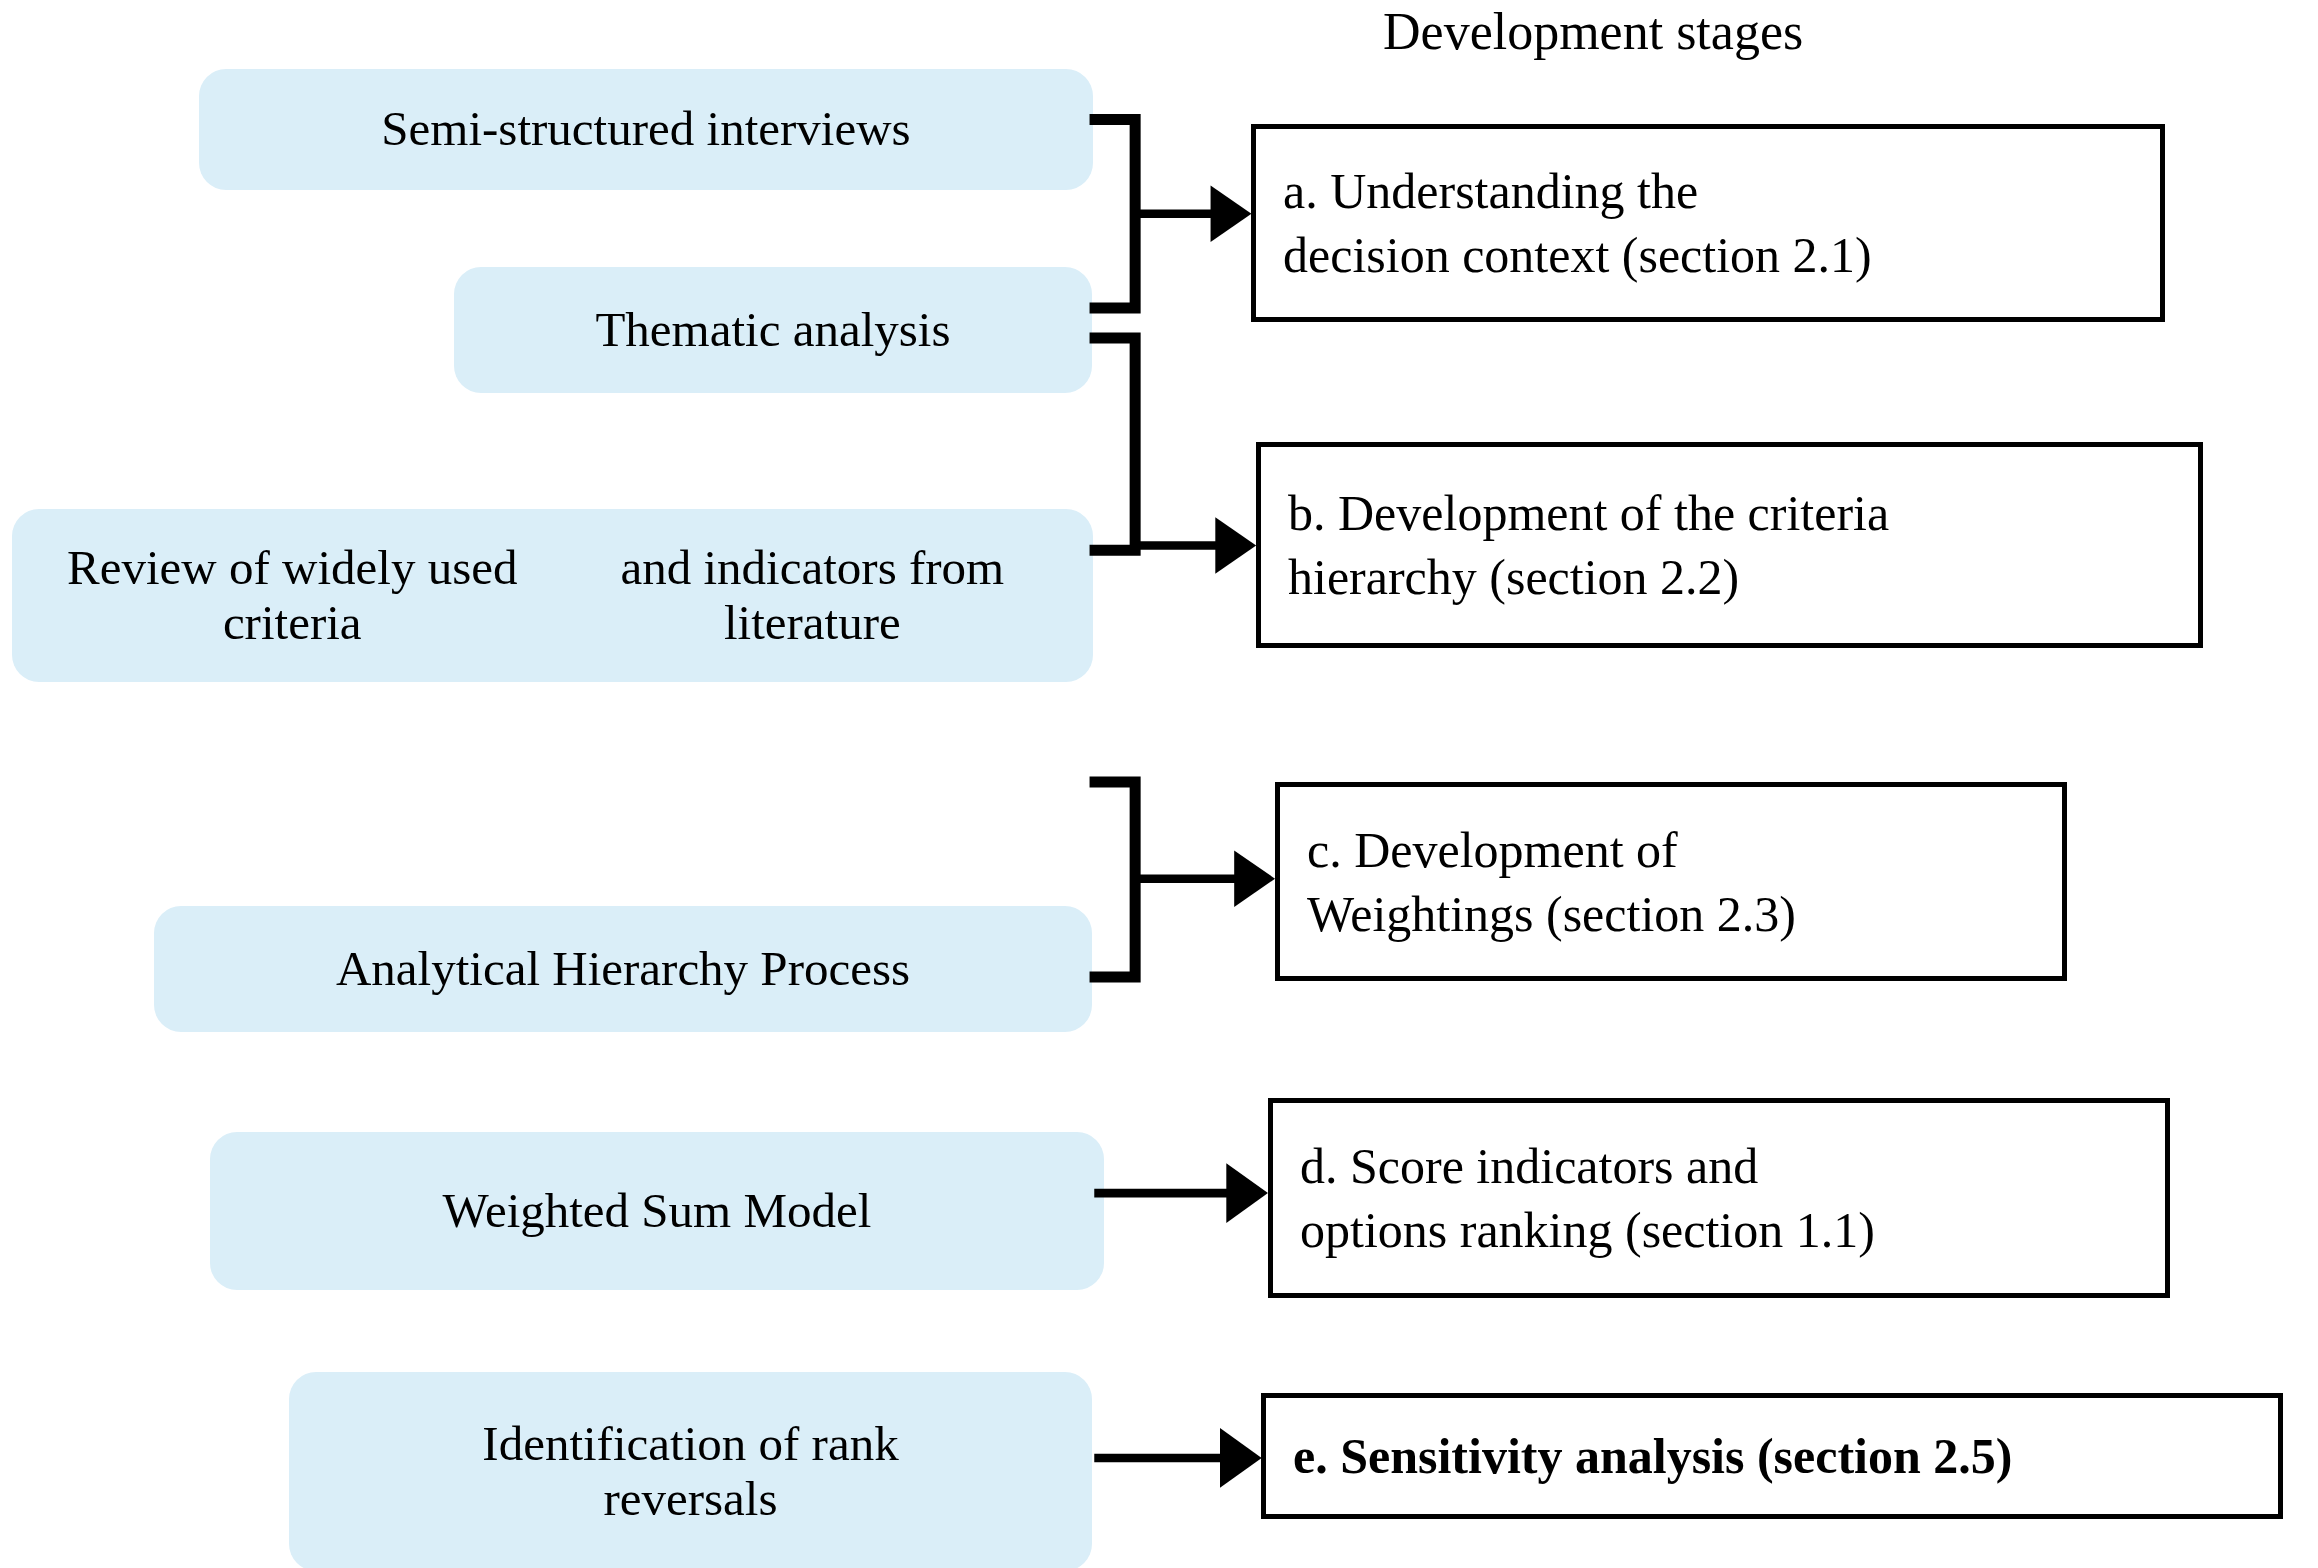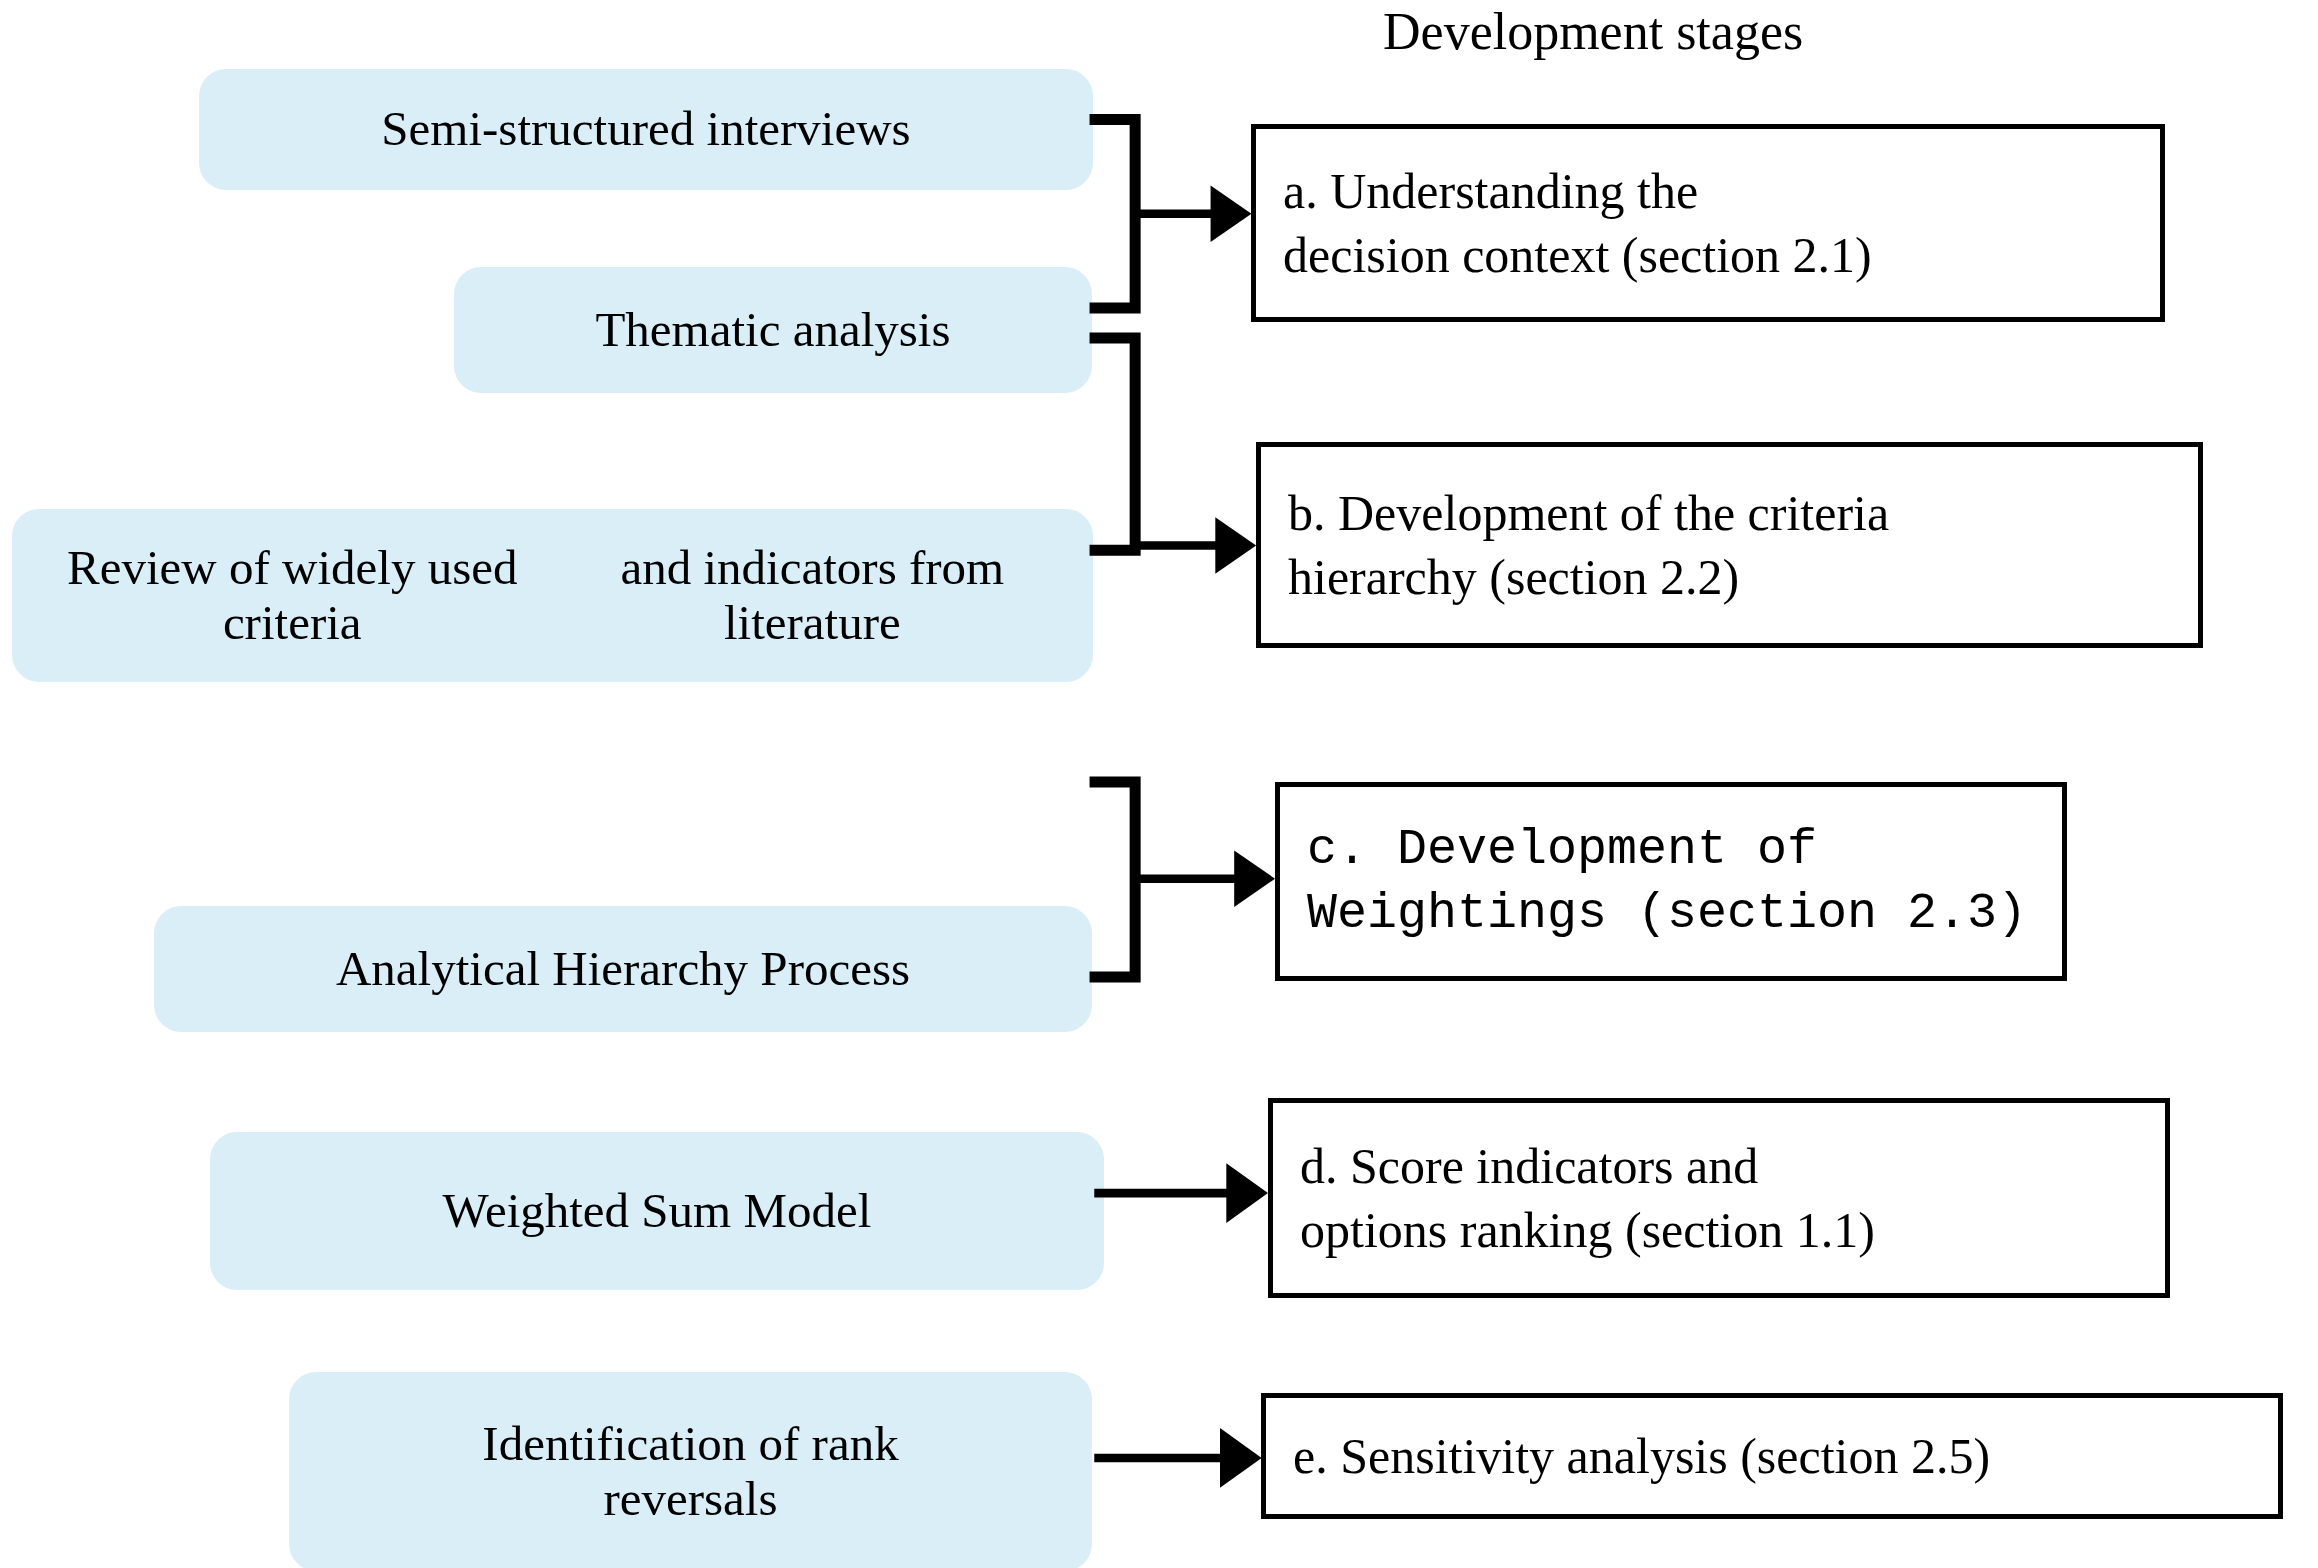--- a/index.html
+++ b/index.html
@@ -115,35 +115,35 @@
     </div>
   </div>
 
   <div class="stagebox" style="left:1256px; top:442px; width:947px; height:206px;">
     <div class="txt">
       <div>b. Development of the criteria</div>
       <div>hierarchy (section  2.2)</div>
     </div>
   </div>
 
-  <div class="stagebox" style="left:1275px; top:782px; width:792px; height:199px;font-family:Liberation Mono, monospace;">
+  <div class="stagebox" style="left:1275px; top:782px; width:792px; height:199px;">
     <div class="txt">
       <div>c.  Development of</div>
       <div>Weightings (section 2.3)</div>
     </div>
   </div>
 
   <div class="stagebox" style="left:1268px; top:1098px; width:902px; height:200px;">
     <div class="txt">
       <div>d. Score  indicators and</div>
       <div>options  ranking (section 1.1)</div>
     </div>
   </div>
 
-  <div class="stagebox" style="left:1261px; top:1393px; width:1022px; height:126px;">
+  <div class="stagebox" style="left:1261px; top:1393px; width:1022px; height:126px;font-weight:bold;">
     <div class="txt">
       <div>e. Sensitivity analysis (section  2.5)</div>
     </div>
   </div>
 
   <svg id="connectors" viewBox="0 0 2950 1995" xmlns="http://www.w3.org/2000/svg">
     <defs>
       <marker id="arrowhead" markerWidth="9" markerHeight="9" refX="8.6" refY="4.5" orient="auto" markerUnits="strokeWidth">
         <path d="M0,0 L9,4.5 L0,9 z" fill="#000000"></path>
       </marker>

